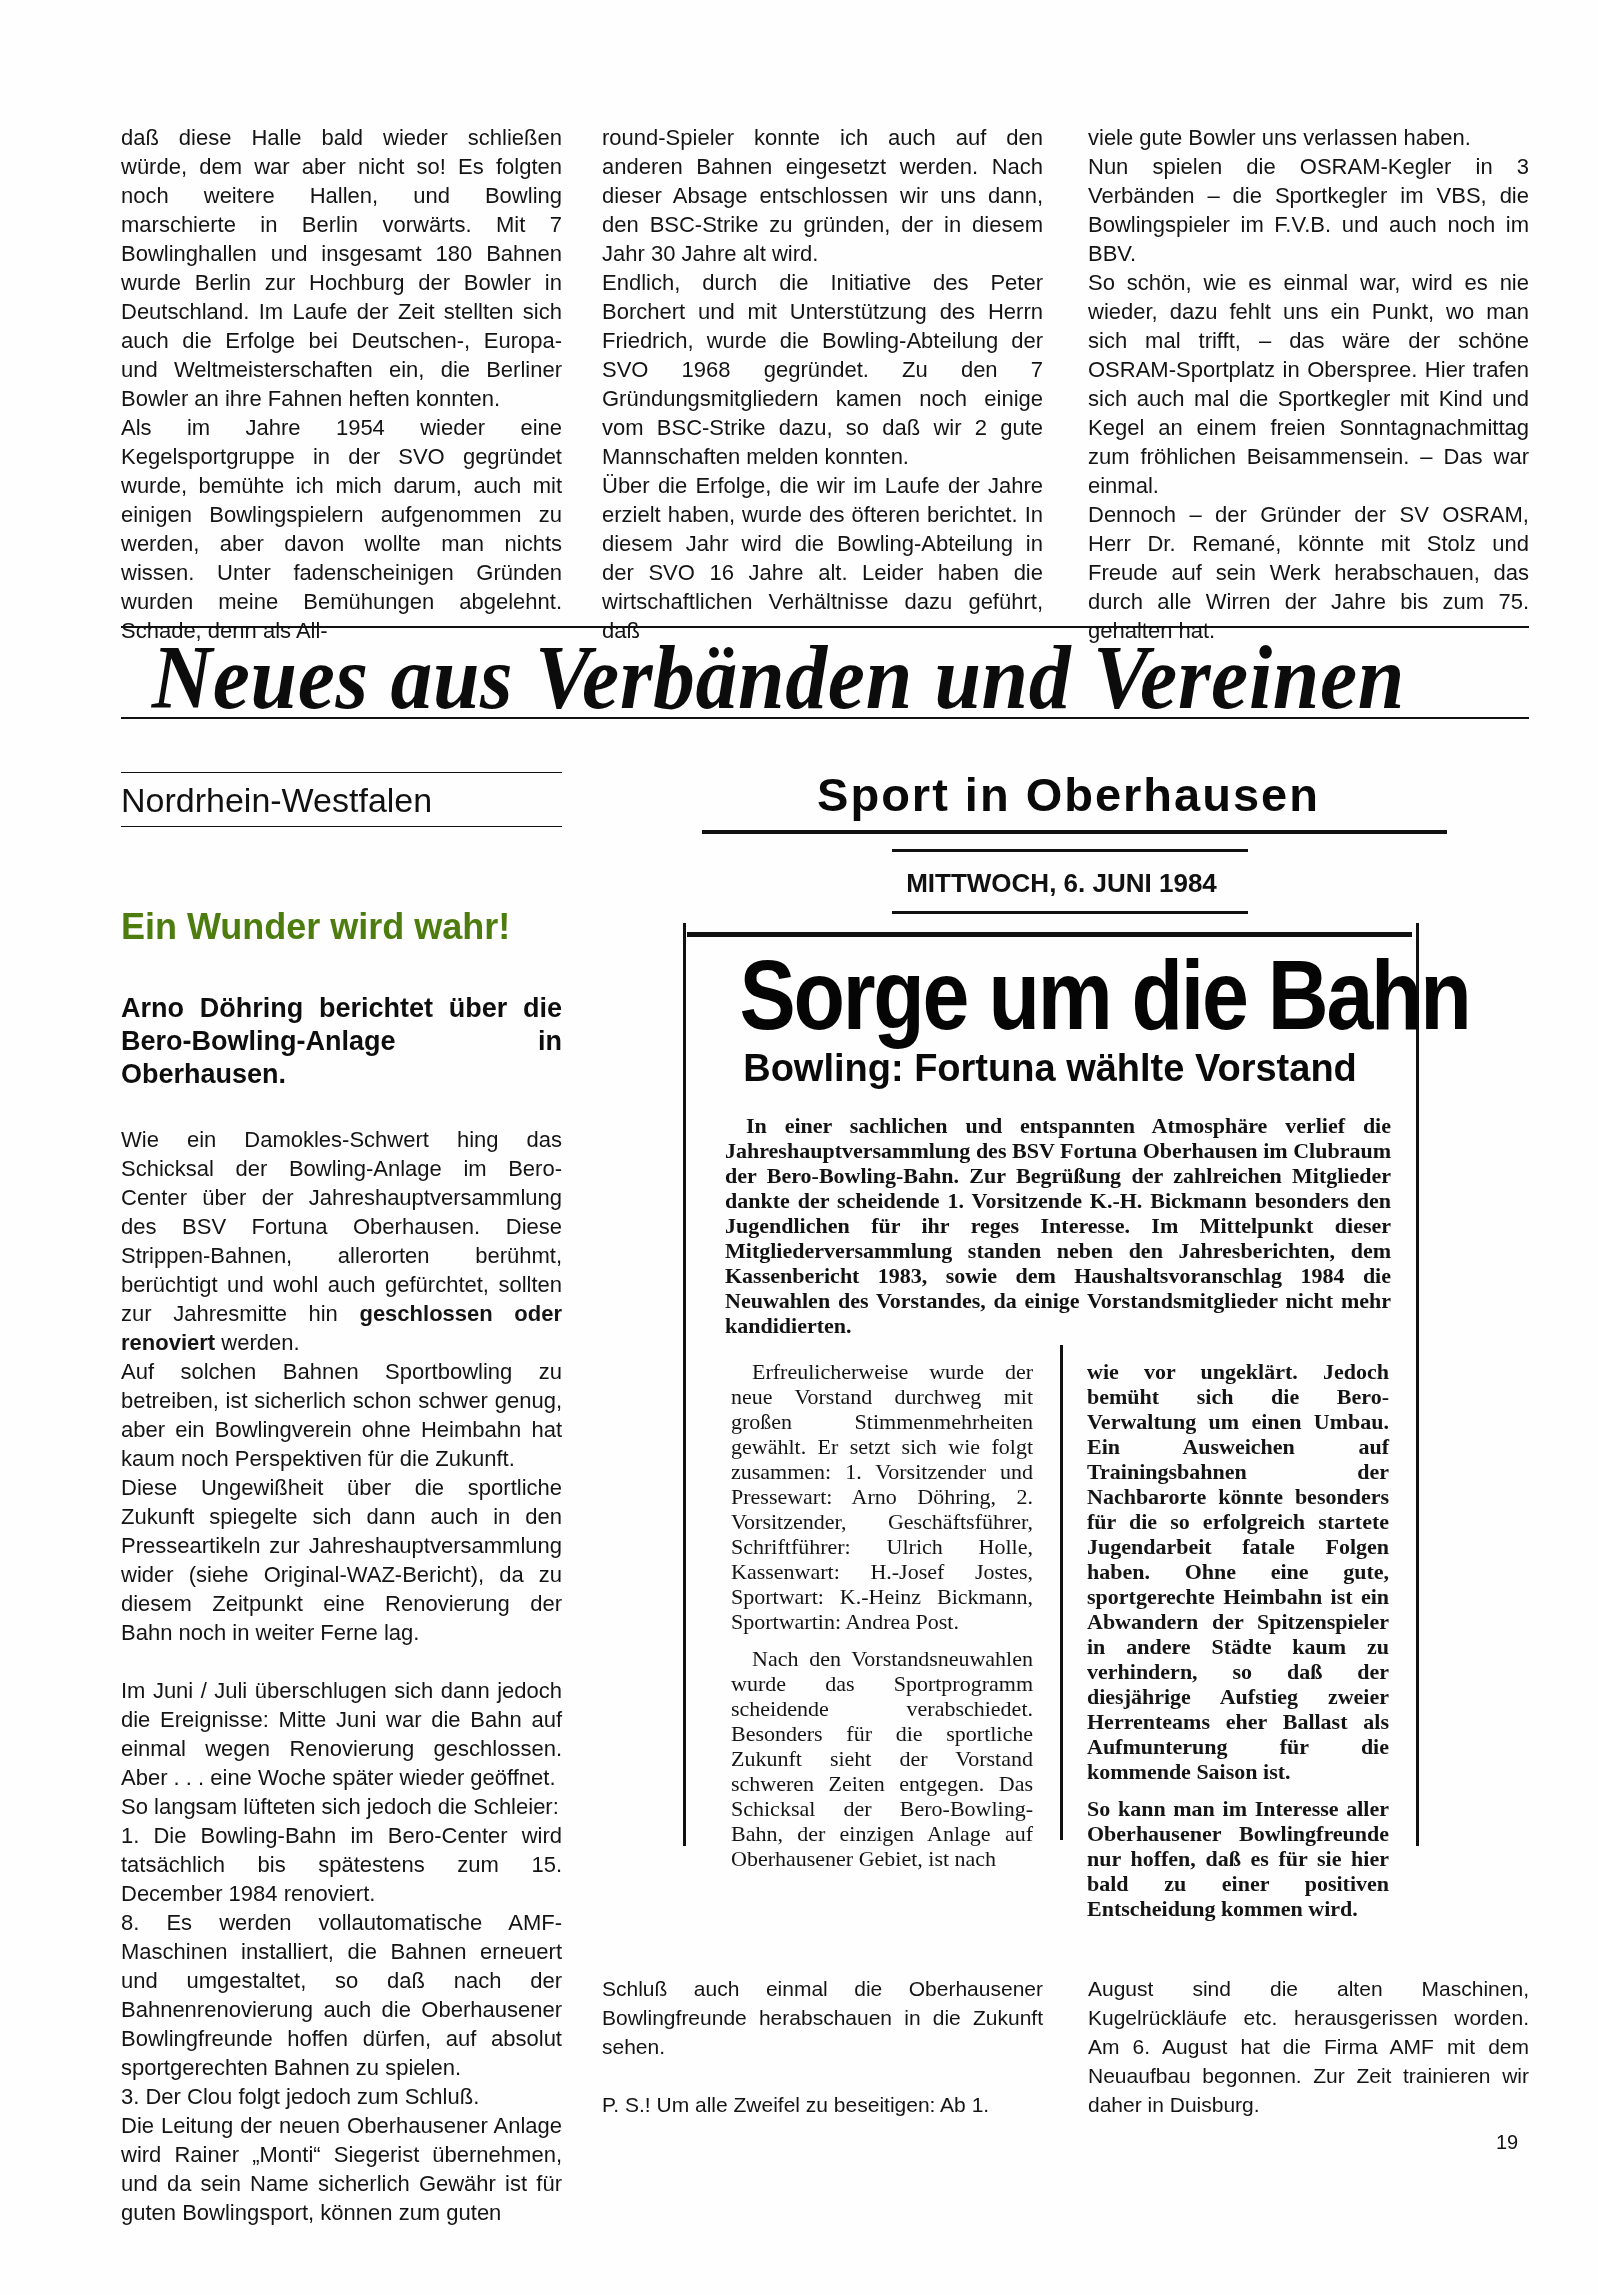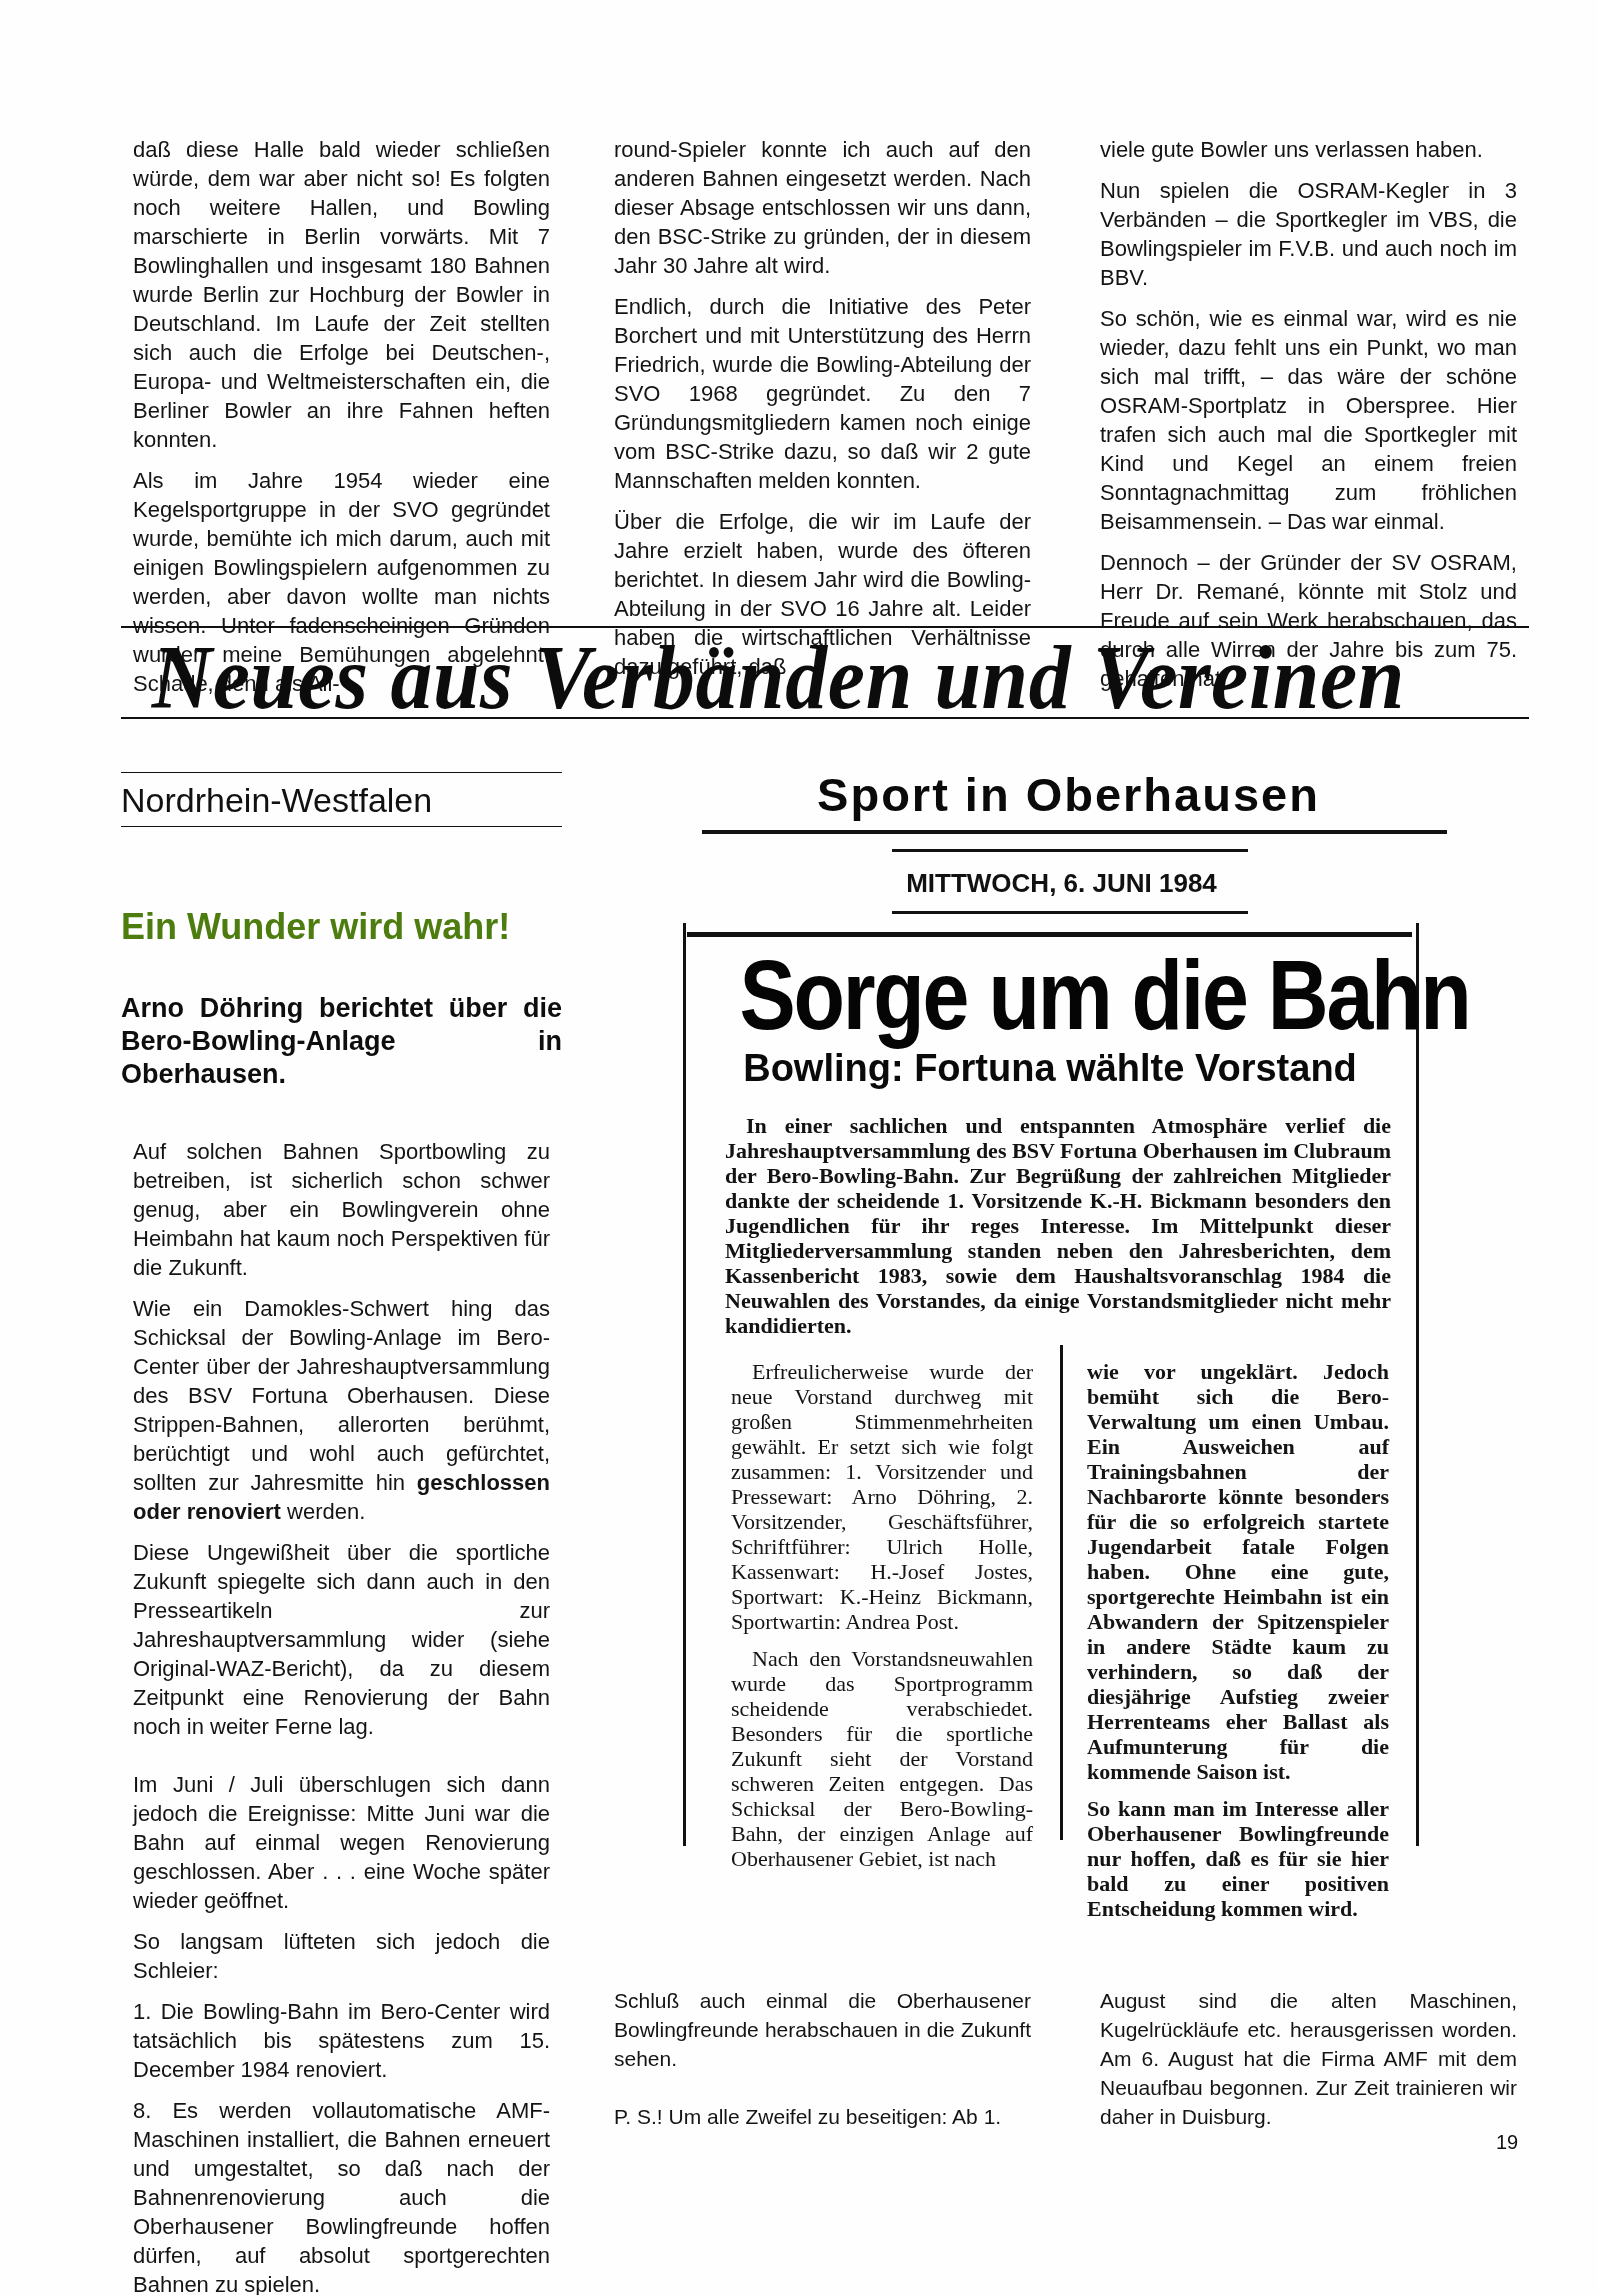--- a/index.html
+++ b/index.html
@@ -1,20 +1,20 @@
 <!DOCTYPE html>
 <html style="font-size:10.6px"><head>
 <meta charset="utf-8">
 <style>
   html, body { margin: 0; padding: 0; background: #ffffff; }
   body { width: 1598px; height: 2295px; position: relative; overflow: hidden; color: #111; }
   .page { position: absolute; left: 0; top: 0; width: 1598px; height: 2295px; background: #fefefe; }
 
   .col { position: absolute; font-family: "Liberation Sans", sans-serif; font-size: 22px; line-height: 29px; text-align: justify; color: #141414; }
-  .col p { margin: 12px; }
+  .col p { margin: 0; }
   .col p.gap { margin-top: 29px; }
 
   
   #top-c1 { left: 121px; top: 123px; width: 441px; }
   #top-c2 { left: 602px; top: 123px; width: 441px; }
   #top-c3 { left: 1088px; top: 123px; width: 441px; }
 
   .rule { position: absolute; background: #111; }
 
   #section-title { position: absolute; left: 119px; top: 628px; width: 1418px; text-align: center;
@@ -77,22 +77,22 @@
   <div class="rule" style="left:121px; top:717px; width:1408px; height:2px;"></div>
 
   <div class="rule" style="left:121px; top:772px; width:441px; height:1.3px;"></div>
   <div id="region-label">Nordrhein-Westfalen</div>
   <div class="rule" style="left:121px; top:826px; width:441px; height:1.3px;"></div>
 
   <div id="headline">Ein Wunder wird wahr!</div>
   <div id="subhead">Arno Döhring berichtet über die Bero-Bowling-Anlage in Oberhausen.</div>
 
   <div class="col" id="left-body">
+    <p><span>Wie ein Damokles-Schwert hing das Schicksal der Bowling-Anlage im Bero-Center über der Jahreshauptversammlung des BSV Fortuna Oberhausen. Diese Strippen-Bahnen, allerorten berühmt, berüchtigt und wohl auch gefürchtet, sollten zur Jahresmitte hin </span><b class="inline-bold">geschlossen oder renoviert</b><span> werden.</span></p>
     <p>Auf solchen Bahnen Sportbowling zu betreiben, ist sicherlich schon schwer genug, aber ein Bowlingverein ohne Heimbahn hat kaum noch Perspektiven für die Zukunft.</p>
-    <p><span>Wie ein Damokles-Schwert hing das Schicksal der Bowling-Anlage im Bero-Center über der Jahreshauptversammlung des BSV Fortuna Oberhausen. Diese Strippen-Bahnen, allerorten berühmt, berüchtigt und wohl auch gefürchtet, sollten zur Jahresmitte hin </span><b class="inline-bold">geschlossen oder renoviert</b><span> werden.</span></p>
     <p>Diese Ungewißheit über die sportliche Zukunft spiegelte sich dann auch in den Presseartikeln zur Jahreshauptversammlung wider (siehe Original-WAZ-Bericht), da zu diesem Zeitpunkt eine Renovierung der Bahn noch in weiter Ferne lag.</p>
     <p class="gap">Im Juni / Juli überschlugen sich dann jedoch die Ereignisse: Mitte Juni war die Bahn auf einmal wegen Renovierung geschlossen. Aber . . . eine Woche später wieder geöffnet.</p>
     <p>So langsam lüfteten sich jedoch die Schleier:</p>
     <p>1. Die Bowling-Bahn im Bero-Center wird tatsächlich bis spätestens zum 15. December 1984 renoviert.</p>
     <p>8. Es werden vollautomatische AMF-Maschinen installiert, die Bahnen erneuert und umgestaltet, so daß nach der Bahnenrenovierung auch die Oberhausener Bowlingfreunde hoffen dürfen, auf absolut sportgerechten Bahnen zu spielen.</p>
     <p>3. Der Clou folgt jedoch zum Schluß.</p>
     <p>Die Leitung der neuen Oberhausener Anlage wird Rainer „Monti“ Siegerist übernehmen, und da sein Name sicherlich Gewähr ist für guten Bowlingsport, können zum guten</p>
   </div>
 
   <div id="clip-masthead">Sport in Oberhausen</div>

